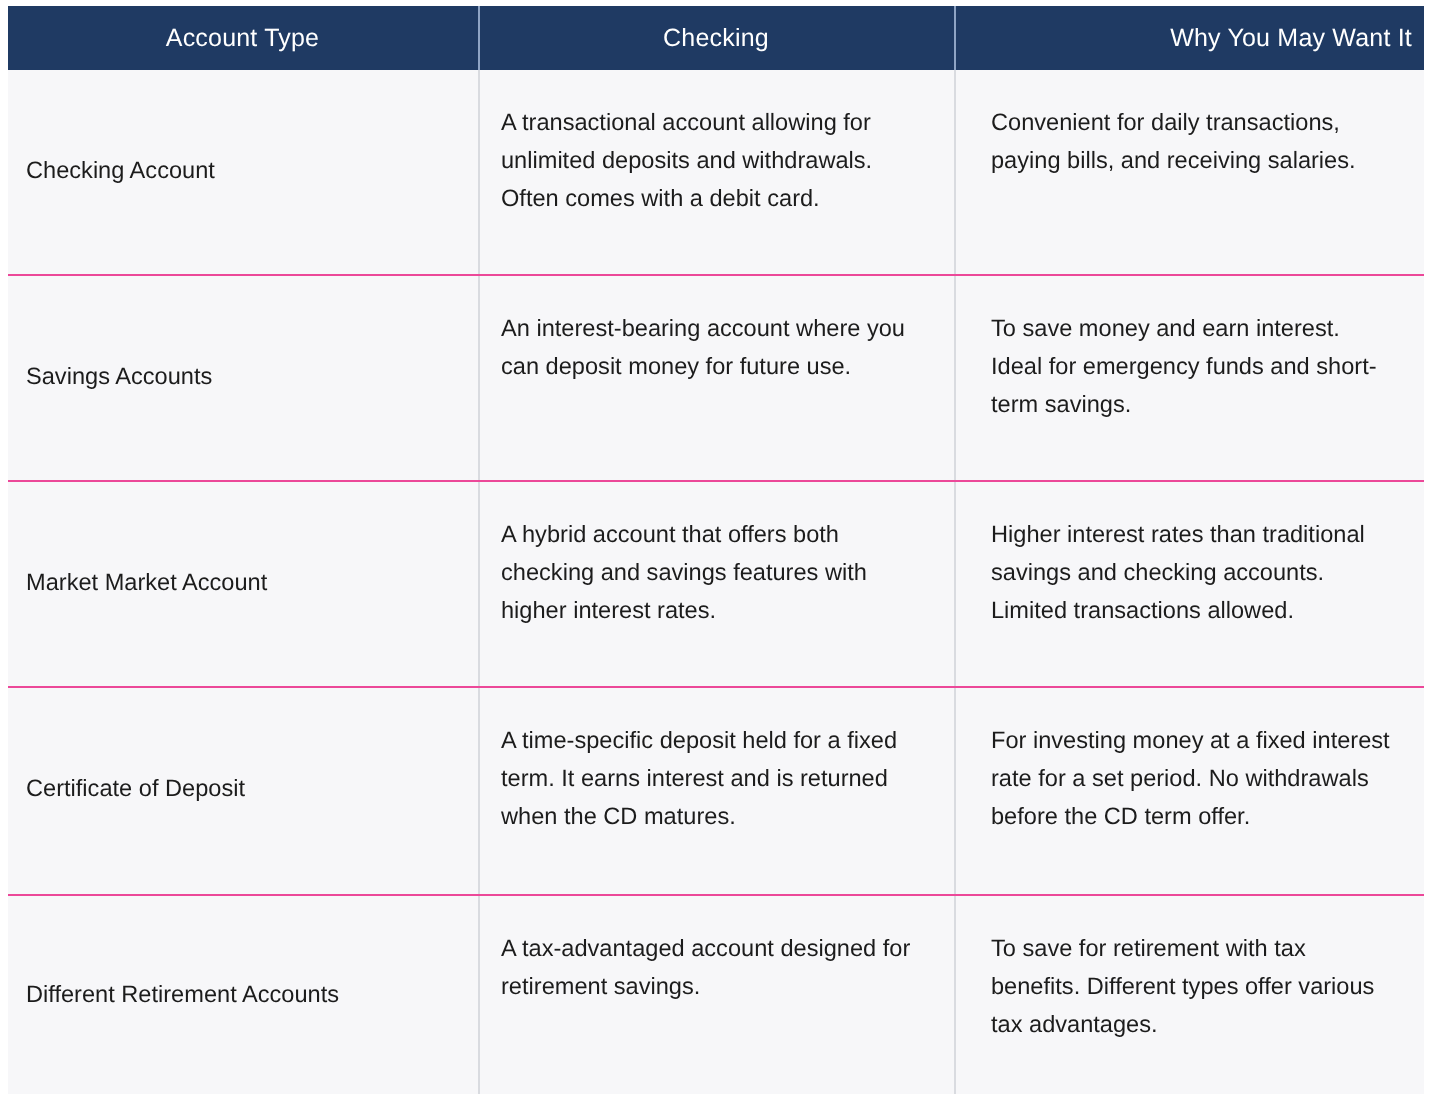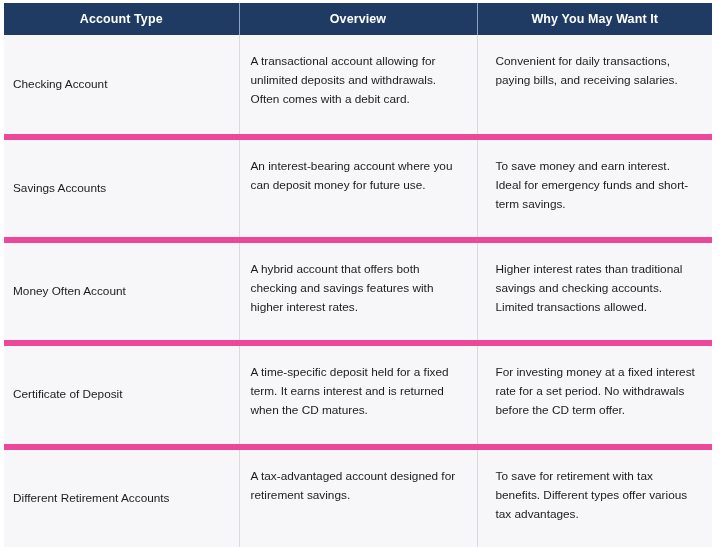--- a/index.html
+++ b/index.html
@@ -32,41 +32,42 @@
   }
 
   
   thead tr {
     background: #1f3a63;
   }
   thead th {
     background: #1f3a63;
     color: #ffffff;
     font-size: 12.5px;
-    font-weight: bold;
+    font-weight: normal;
     text-align: center;
     height: 32px;
     padding: 0 6px;
     vertical-align: middle;
     letter-spacing: 0.1px;
     border-right: 1px solid #8fa4c4;
     box-sizing: border-box;
   }
   thead th:last-child {
     border-right: none;
+    text-align: right;
   }
 
   
   tbody td {
     background: #f7f7f9;
     color: #1c1c1c;
     font-size: 11.8px;
     line-height: 1.62;
     border-right: 1px solid #d9dbe0;
-    border-bottom: 6px solid #ec4899;
+    border-bottom: 1px solid #ec4899;
     box-sizing: border-box;
     padding: 0 10px;
   }
   tbody td:last-child {
     border-right: none;
   }
   tbody tr:last-child td {
     border-bottom: none;
   }
 
@@ -104,21 +105,21 @@
 <div id="table-wrap">
   <table class="account-table">
     <colgroup>
       <col class="c1">
       <col class="c2">
       <col class="c3">
     </colgroup>
     <thead>
       <tr>
         <th>Account Type</th>
-        <th>Overview</th>
+        <th>Checking</th>
         <th>Why You May Want It</th>
       </tr>
     </thead>
     <tbody>
       <tr style="height: 102px;">
         <td class="col-type">
           <span class="cell-text">Checking Account</span>
         </td>
         <td class="col-overview">
           <span class="cell-text">A transactional account allowing for unlimited deposits and withdrawals. Often comes with a debit card.</span>
@@ -133,21 +134,21 @@
         </td>
         <td class="col-overview">
           <span class="cell-text">An interest-bearing account where you can deposit money for future use.</span>
         </td>
         <td class="col-why">
           <span class="cell-text">To save money and earn interest. Ideal for emergency funds and short-term savings.</span>
         </td>
       </tr>
       <tr style="height: 103px;">
         <td class="col-type">
-          <span class="cell-text">Money Often Account</span>
+          <span class="cell-text">Market Market Account</span>
         </td>
         <td class="col-overview">
           <span class="cell-text">A hybrid account that offers both checking and savings features with higher interest rates.</span>
         </td>
         <td class="col-why">
           <span class="cell-text">Higher interest rates than traditional savings and checking accounts. Limited transactions allowed.</span>
         </td>
       </tr>
       <tr style="height: 104px;">
         <td class="col-type">

